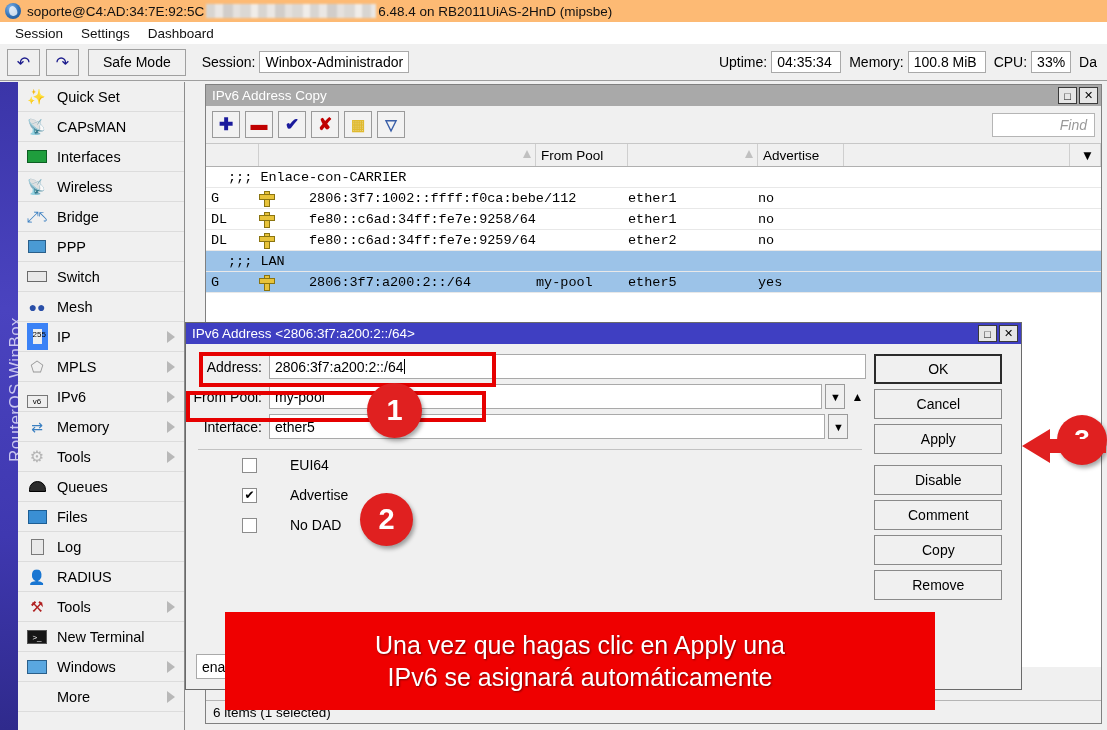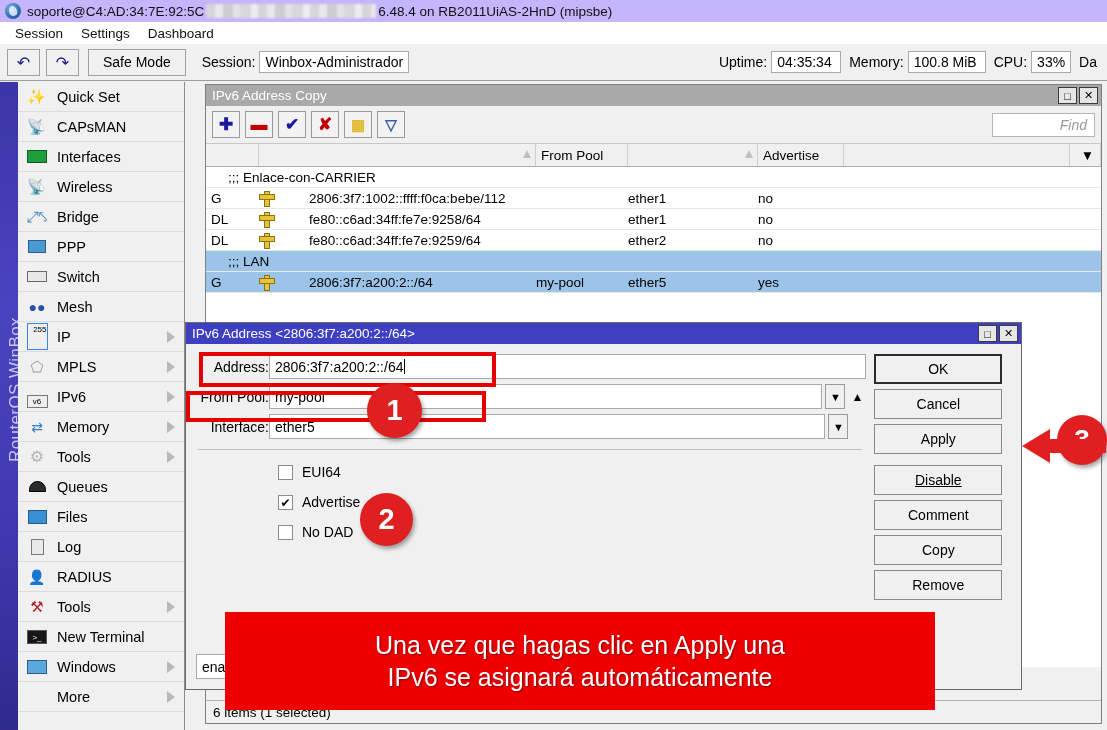--- a/index.html
+++ b/index.html
@@ -7,21 +7,21 @@
   body {
     width:1107px; height:730px; overflow:hidden;
     font-family:"Liberation Sans", sans-serif;
     font-size:13px; color:#000; background:#f0f0f0;
     position:relative;
   }
 
   
   #titlebar{
     position:absolute; left:0; top:0; width:1107px; height:22px;
-    background:#c4b5fd; display:flex; align-items:center;
+    background:#fdba74; display:flex; align-items:center;
     font-size:13.5px; color:#111; overflow:hidden;
   }
   #win-logo{
     width:16px;height:16px;border-radius:50%;margin:0 6px 0 5px;
     background:radial-gradient(circle at 35% 30%, #7fb2e8 0%, #2f6fb5 55%, #1a4f8c 100%);
     position:relative; flex:none;
   }
   #win-logo:after{
     content:""; position:absolute; left:4px; top:3px; width:8px; height:10px;
     border-radius:50%/60% 60% 40% 40%;
@@ -145,21 +145,21 @@
   }
   .h-sel{ width:53px; }
   .h-addr{ width:277px; }
   .h-pool{ width:92px; }
   .h-iface{ width:130px; }
   .h-adv{ width:86px; }
   .h-rest{ flex:1; }
   .h-drop{ width:31px; justify-content:center; border-right:none; }
   #grid{ background:#ffffff; height:500px; position:relative; }
   .grow{ height:21px; display:flex; align-items:center; font-size:13.5px;
-         border-bottom:1px solid #e8e8e8; }
+         border-bottom:1px solid #e8e8e8;font-family:Liberation Mono, monospace; }
   .grow.cmt{ padding-left:22px; color:#000; }
   .grow.sel{ background:#9cc3e8; }
   .c-flag{ width:53px; padding-left:5px; }
   .c-addr{ width:277px; display:flex; align-items:center;gap:29px; }
   .c-pool{ width:92px; }
   .c-iface{ width:130px; }
   .c-adv{ width:86px; }
   .addr-ico{
     width:14px;height:14px;margin-right:7px;flex:none;position:relative;
   }
@@ -183,54 +183,54 @@
     background:#f0f0f0; border:1px solid #6a6a6a;
   }
   #dlg-title{
     height:21px; background:#3f3fc2; display:flex; align-items:center;
     padding-left:6px; color:#ffffff; font-size:13.5px;
   }
   #dlg-title-btns{ margin-left:auto; display:flex; padding-right:3px; }
   #dlg-body{ display:flex; height:347px; }
   #dlg-left{ width:690px; padding:10px 0 0 0; position:relative; }
   .frow{ display:flex; align-items:center; height:25px; margin-bottom:5px; padding-right:8px; }
-  .flabel{ width:83px; text-align:right; font-size:14px; }
+  .flabel{ width:83px; text-align:right; padding-right:7px; font-size:14px; }
   .finput{
     flex:1; height:25px; background:#ffffff; border:1px solid #a9a9a9;
     display:flex; align-items:center; padding-left:5px; font-size:14px;
   }
   .caret{ display:inline-block; width:1px; height:15px; background:#000; margin-left:1px; }
   .spin{
     width:20px;height:25px;margin-left:3px;background:#f0f0f0;border:1px solid #9a9a9a;
     display:flex;align-items:center;justify-content:center;font-size:11px;
   }
   .spin-up{
     width:18px;height:25px;margin-left:3px;background:transparent;
     display:flex;align-items:center;justify-content:center;font-size:12px;
   }
   #hr1{ height:1px; background:#c2c2c2; margin:10px 12px 0 12px; }
-  .cbrow{ display:flex; align-items:flex-end; height:30px; padding-left:92px; font-size:14px; }
+  .cbrow{ display:flex; align-items:center; height:30px; padding-left:56px; font-size:14px;gap:24px; }
   .cbox{
     width:15px;height:15px;background:#ffffff;border:1px solid #8c8c8c;
     margin-right:9px; display:flex; align-items:center; justify-content:center;
     font-size:12px; line-height:1;
   }
   #enab-row{ position:absolute; left:10px; bottom:12px; }
   #enab-field{
     width:85px;height:25px;background:#fff;border:1px solid #a9a9a9;
     display:flex;align-items:center;padding-left:5px;font-size:14px;
   }
   #dlg-right{ width:147px; padding:10px 10px 0 0; }
   .dbtn{
     width:128px;height:30px;background:#f0f0f0;border:1px solid #8a8a8a;
     display:flex;align-items:center;justify-content:center;
     font-size:14px; margin-bottom:5px;
   }
   .dbtn.primary{ border:2px solid #2b2b2b; }
-  .dbtn.gap{ margin-top:11px;text-decoration:underline; }
+  .dbtn.gap{ margin-top:11px; }
 
   
   .anno-rect{ position:absolute; border:4px solid #e60000; }
   .anno-circle{
     position:absolute; border-radius:50%; background:#e02020;
     display:flex;align-items:center;justify-content:center;
     color:#ffffff; font-weight:bold; font-family:"Liberation Sans",sans-serif;
     box-shadow:2px 3px 4px rgba(0,0,0,.35);
   }
   #anno-box{
@@ -324,21 +324,21 @@
       <span class="nav-lbl">Switch</span>
     </div>
     <div class="nav-item">
       <span class="nav-ico" style="display:flex;align-items:center;justify-content:center">
         <span style="font-size:14px;color:#2a4fa8">●●</span>
       </span>
       <span class="nav-lbl">Mesh</span>
     </div>
     <div class="nav-item">
       <span class="nav-ico" style="display:flex;align-items:center;justify-content:center">
-        <span style="display:inline-block;width:21px;height:27px;background:#eee;border:1px solid #3b82f6;font-size:8px;line-height:12px;text-align:right">255</span>
+        <span style="display:inline-block;width:21px;height:27px;background:#eee;border:6px solid #3b82f6;font-size:8px;line-height:12px;text-align:left">255</span>
       </span>
       <span class="nav-lbl">IP</span>
       <i class="nav-arrow"></i>
     </div>
     <div class="nav-item">
       <span class="nav-ico" style="display:flex;align-items:center;justify-content:center">
         <span style="font-size:15px;color:#9a9a9a">⬠</span>
       </span>
       <span class="nav-lbl">MPLS</span>
       <i class="nav-arrow"></i>

